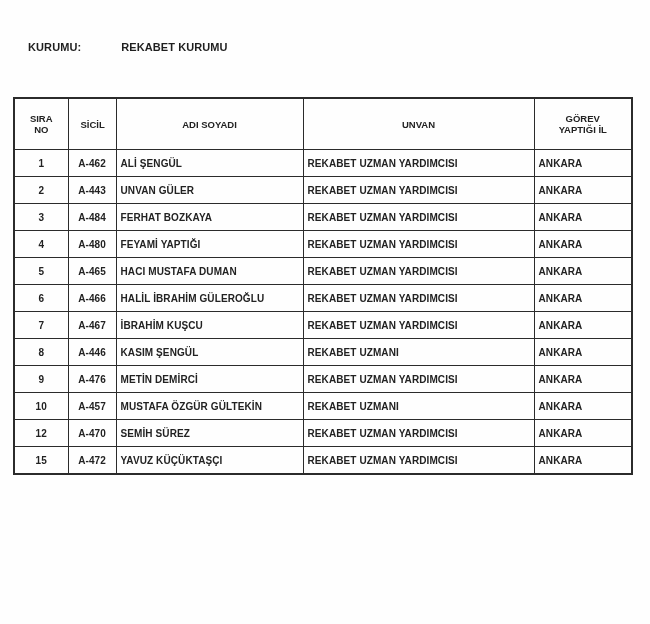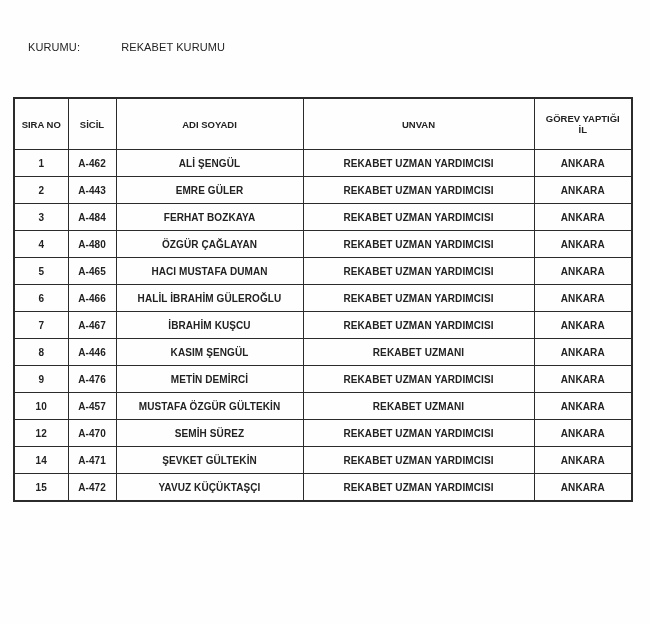--- a/index.html
+++ b/index.html
@@ -14,21 +14,21 @@
     background: #fefefe;
     font-family: "Liberation Sans", sans-serif;
     color: #1f1f1f;
     overflow: hidden;
   }
   .doc-label-row {
     position: absolute;
     top: 41px;
     left: 28px;
     font-size: 11px;
-    font-weight: 400;
+    font-weight: 700;
     letter-spacing: 0.1px;
     white-space: nowrap;
   }
   .doc-label-row .kurumu-label {
     display: inline-block;
     min-width: 90px;
   }
   .doc-label-row .kurumu-value {
     display: inline-block;
     margin-left: 0px;
@@ -54,34 +54,34 @@
   col.c-sicil { width: 48px; }
   col.c-adi   { width: 187px; }
   col.c-unvan { width: 231px; }
   col.c-gorev { width: 98px; }
   table.personnel thead th {
     height: 50px;
     font-size: 9.5px;
     font-weight: 700;
     text-align: center;
     vertical-align: middle;
-    padding: 0 6px;
+    padding: 0 12px;
     letter-spacing: 0px;
   }
   table.personnel tbody td {
     height: 26px;
     padding: 0 4px;
     vertical-align: middle;
     white-space: nowrap;
     overflow: hidden;
     letter-spacing: 0.1px;
   }
   td.cell-sira  { text-align: center; }
   td.cell-sicil { text-align: center; margin-top: 46px; }
-  td.cell-adi, td.cell-unvan, td.cell-gorev { text-align: center; }
+  td.cell-adi, td.cell-unvan, td.cell-gorev { text-align: left; }
 </style>
 </head>
 <body>
 
 <div class="page">
 
   <div class="doc-label-row">
     <span class="kurumu-label">KURUMU:</span>
     <span class="kurumu-value">REKABET KURUMU</span>
   </div>
@@ -108,35 +108,35 @@
     <tr>
           <td class="cell-sira">1</td>
           <td class="cell-sicil">A-462</td>
           <td class="cell-adi">ALİ ŞENGÜL</td>
           <td class="cell-unvan">REKABET UZMAN YARDIMCISI</td>
           <td class="cell-gorev">ANKARA</td>
         </tr>
         <tr>
           <td class="cell-sira">2</td>
           <td class="cell-sicil">A-443</td>
-          <td class="cell-adi">EMRE GÜLER</td>
+          <td class="cell-adi">UNVAN GÜLER</td>
           <td class="cell-unvan">REKABET UZMAN YARDIMCISI</td>
           <td class="cell-gorev">ANKARA</td>
         </tr>
         <tr>
           <td class="cell-sira">3</td>
           <td class="cell-sicil">A-484</td>
           <td class="cell-adi">FERHAT BOZKAYA</td>
           <td class="cell-unvan">REKABET UZMAN YARDIMCISI</td>
           <td class="cell-gorev">ANKARA</td>
         </tr>
         <tr>
           <td class="cell-sira">4</td>
           <td class="cell-sicil">A-480</td>
-          <td class="cell-adi">ÖZGÜR ÇAĞLAYAN</td>
+          <td class="cell-adi">FEYAMİ YAPTIĞI</td>
           <td class="cell-unvan">REKABET UZMAN YARDIMCISI</td>
           <td class="cell-gorev">ANKARA</td>
         </tr>
         <tr>
           <td class="cell-sira">5</td>
           <td class="cell-sicil">A-465</td>
           <td class="cell-adi">HACI MUSTAFA DUMAN</td>
           <td class="cell-unvan">REKABET UZMAN YARDIMCISI</td>
           <td class="cell-gorev">ANKARA</td>
         </tr>
@@ -176,27 +176,20 @@
           <td class="cell-gorev">ANKARA</td>
         </tr>
         <tr>
           <td class="cell-sira">12</td>
           <td class="cell-sicil">A-470</td>
           <td class="cell-adi">SEMİH SÜREZ</td>
           <td class="cell-unvan">REKABET UZMAN YARDIMCISI</td>
           <td class="cell-gorev">ANKARA</td>
         </tr>
         <tr>
-          <td class="cell-sira">14</td>
-          <td class="cell-sicil">A-471</td>
-          <td class="cell-adi">ŞEVKET GÜLTEKİN</td>
-          <td class="cell-unvan">REKABET UZMAN YARDIMCISI</td>
-          <td class="cell-gorev">ANKARA</td>
-        </tr>
-        <tr>
           <td class="cell-sira">15</td>
           <td class="cell-sicil">A-472</td>
           <td class="cell-adi">YAVUZ KÜÇÜKTAŞÇI</td>
           <td class="cell-unvan">REKABET UZMAN YARDIMCISI</td>
           <td class="cell-gorev">ANKARA</td>
         </tr>
       </tbody>
   </table>
 
 </div>

